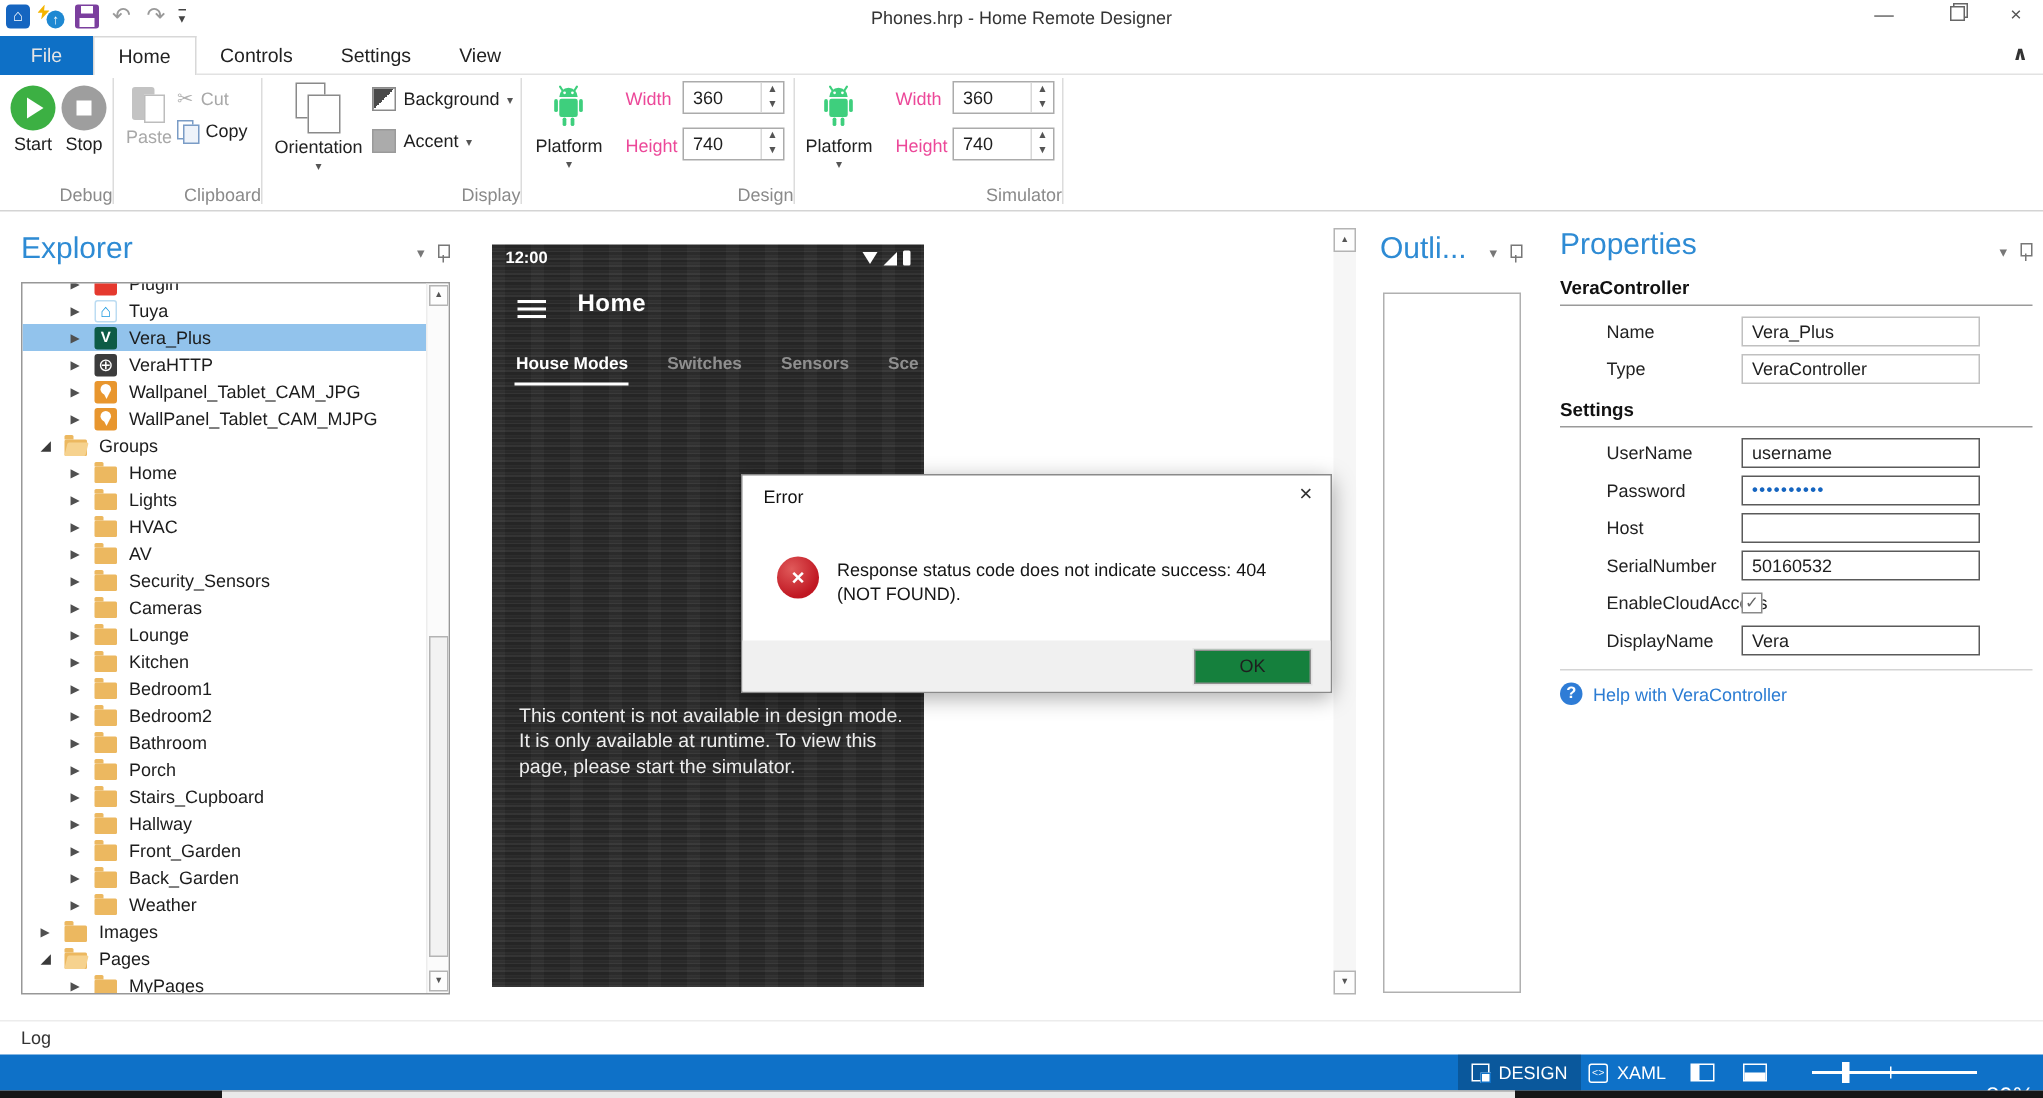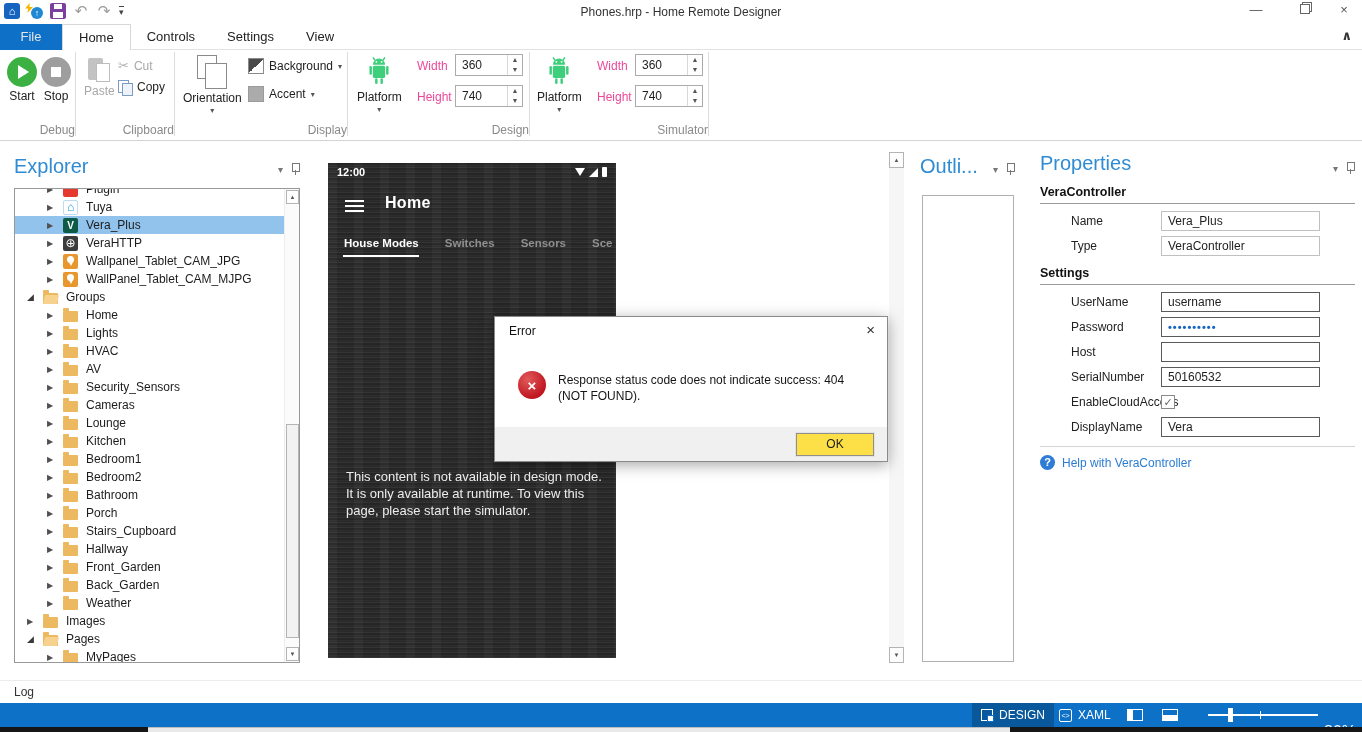--- a/index.html
+++ b/index.html
@@ -120,21 +120,21 @@
 .csb-btn{position:absolute;left:0;width:15px;height:16px;border:1px solid #b4b4b4;background:#fdfdfd;color:#555;font-size:6px;text-align:center;line-height:14px}
 
 
 .dialog{position:absolute;left:494px;top:316px;width:394px;height:146px;background:#fff;border:1px solid #8a8a8a;box-shadow:0 3px 14px rgba(0,0,0,.35);z-index:40}
 .dlg-title{position:absolute;left:14px;top:7px;font-size:12px;color:#111}
 .dlg-close{position:absolute;right:12px;top:4px;font-size:15px;color:#333}
 .err-ic{position:absolute;left:23px;top:54px;width:28px;height:28px;border-radius:50%;background:radial-gradient(circle at 35% 30%,#e05a5a,#c01722 70%);display:flex;align-items:center;justify-content:center}
 .err-ic span{color:#fff;font-size:15px;font-weight:bold;line-height:15px}
 .dlg-msg{position:absolute;left:63px;top:55px;width:312px;font-size:12px;color:#151515;line-height:16px}
 .dlg-footer{position:absolute;left:0;bottom:0;width:100%;height:34px;background:#f0f0f0}
-.ok-btn{position:absolute;right:13px;top:6px;width:78px;height:23px;background:#fde047;border:1px solid #8f8f8f;outline:1px solid #e3e3e3;font-size:12px;text-align:center;line-height:21px}
+.ok-btn{position:absolute;right:13px;top:6px;width:78px;height:23px;background:#15803d;border:1px solid #8f8f8f;outline:1px solid #e3e3e3;font-size:12px;text-align:center;line-height:21px}
 
 
 .outline-box{position:absolute;left:922px;top:195px;width:92px;height:467px;border:1px solid #b0b0b0;background:#fff}
 
 
 .props{position:absolute;left:1040px;top:152px;width:315px}
 .phead{display:flex;align-items:flex-start;justify-content:space-between}
 .psection-h{font-size:12.5px;font-weight:bold;color:#111;border-bottom:1px solid #9a9a9a;padding-bottom:4px;margin:10px 0 7px 0}
 .prow{display:flex;align-items:center;height:20px;margin-bottom:5px}
 .plabel{width:121px;padding-left:31px;font-size:12px;color:#222}

